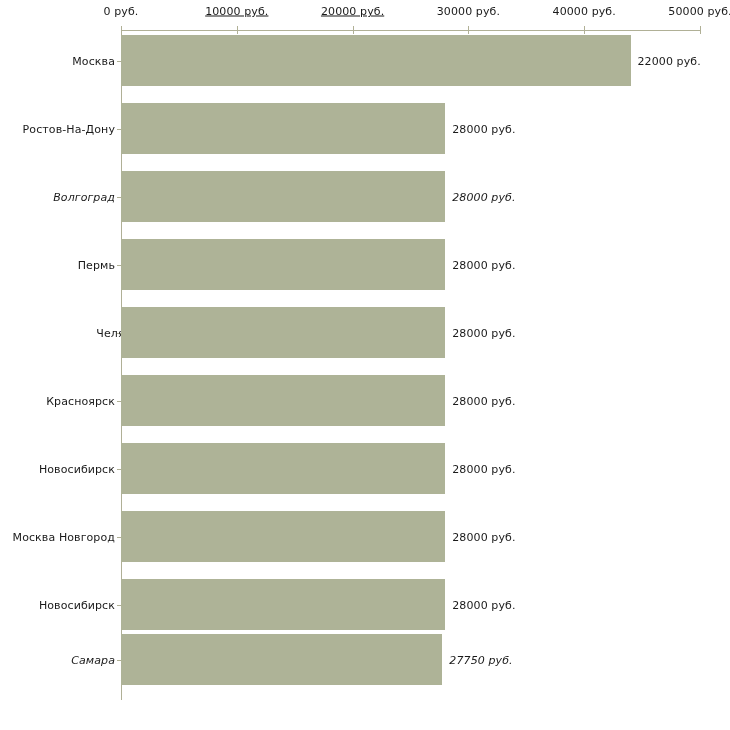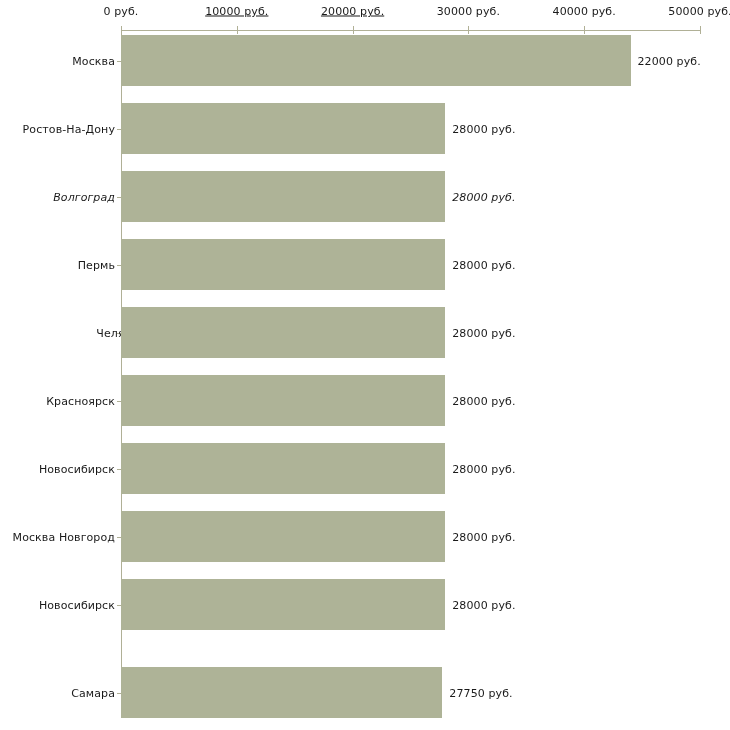--- a/index.html
+++ b/index.html
@@ -186,21 +186,21 @@
           <div class="cat-label">Москва Новгород</div>
           <div class="bar" style="width: 324.24px; background: rgb(174, 179, 151);"></div>
           <div class="bar-value" style="left: 452.24px;">28000 руб.</div>
         </div>
         <div class="bar-row" style="top: 544px;">
           <div class="cat-tick"></div>
           <div class="cat-label">Новосибирск</div>
           <div class="bar" style="width: 324.24px; background: rgb(174, 179, 151);"></div>
           <div class="bar-value" style="left: 452.24px;">28000 руб.</div>
         </div>
-        <div class="bar-row" style="top: 632px;">
+        <div class="bar-row" style="top: 599px; font-style: italic;">
           <div class="cat-tick"></div>
           <div class="cat-label">Самара</div>
           <div class="bar" style="width: 321.345px; background: rgb(174, 179, 151);"></div>
           <div class="bar-value" style="left: 449.345px;">27750 руб.</div>
         </div>
       </div>
   </div>
 
 </div>
 

